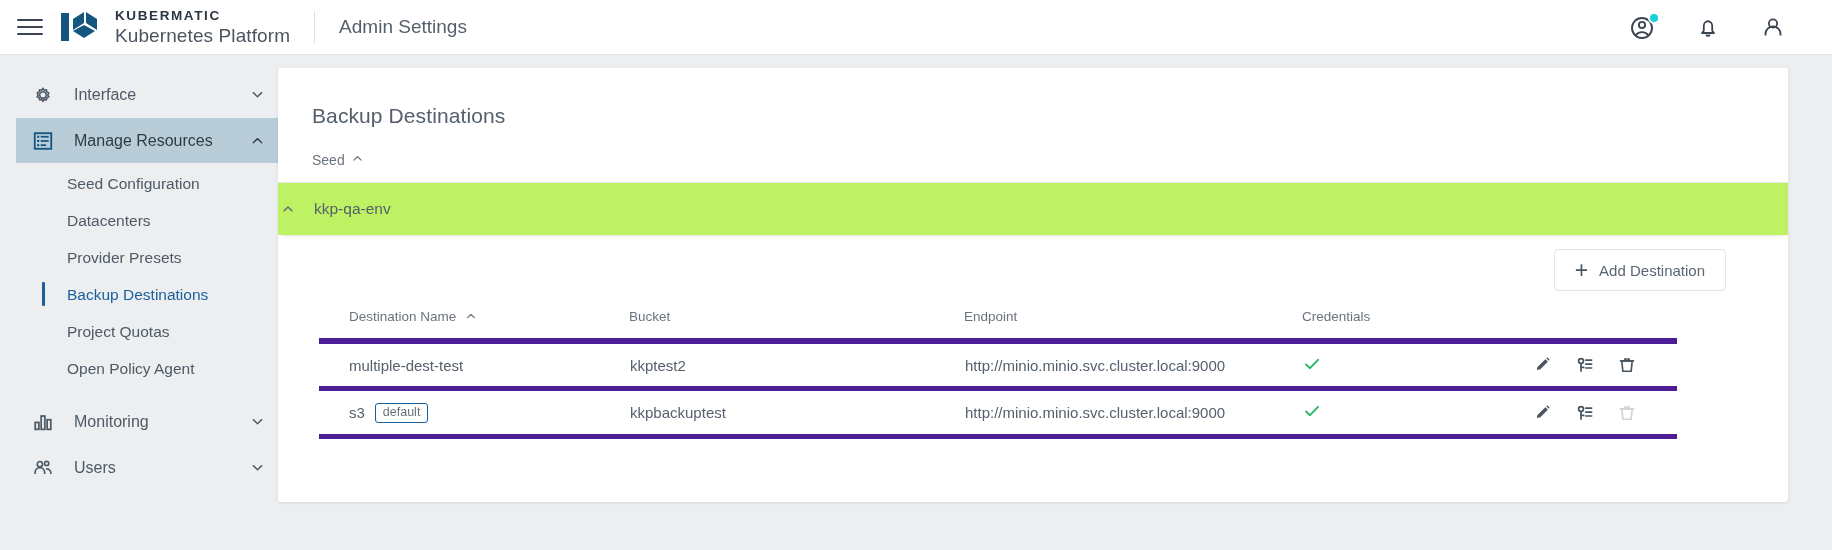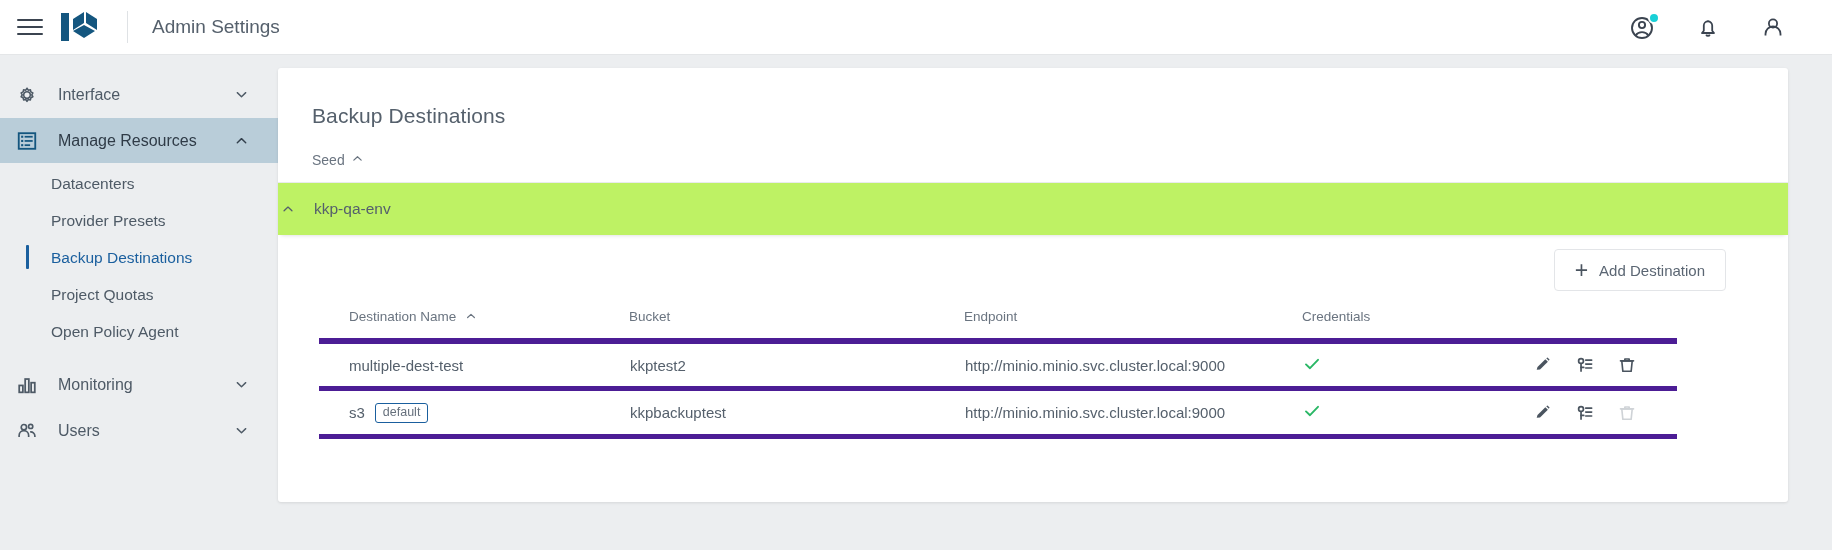--- a/index.html
+++ b/index.html
@@ -51,21 +51,21 @@
   }
   .top-icon { position: relative; cursor: pointer; width: 28px; height: 28px; }
   .badge-dot {
     position: absolute; top: -1px; right: -3px;
     width: 12px; height: 12px; border-radius: 50%;
     background: #19d0d7; border: 2px solid #ffffff;
   }
 
   
   .sidebar {
-    position: absolute; top: 55px; left: 0;
+    position: absolute; top: 55px; left: 16px;
     width: 278px; height: 495px;
     background: #eceef0;
     padding-top: 17px;
   }
   .nav-group {
     height: 45px; display: flex; align-items: center;
     padding-left: 14px; cursor: pointer; position: relative;
     margin-bottom: 1px;
   }
   .nav-group.active { background: #b9cdd9; justify-content: space-between; }
@@ -185,20 +185,24 @@
       <span></span>
   </div>
 
   <div class="brand">
     <svg class="brand-logo" viewBox="0 0 42 34">
       <rect x="0" y="3" width="8" height="28" fill="#14567f"></rect>
       <polygon points="12,9 23,2 23,13 12,20" fill="#14567f"></polygon>
       <polygon points="12,21 23,15 34,21 23,28" fill="#14567f"></polygon>
       <polygon points="25,2 36,9 36,20 25,13" fill="#14567f"></polygon>
     </svg>
+    <div class="brand-text">
+      <div class="brand-top">KUBERMATIC</div>
+      <div class="brand-bottom">Kubernetes Platform</div>
+    </div>
   </div>
 
   <div class="topdivider"></div>
   <div class="page-label">Admin Settings</div>
 
   <div class="top-icons">
     <div class="top-icon">
       <svg viewBox="0 0 28 28" width="28" height="28">
         <circle cx="13" cy="15" r="10" fill="none" stroke="#3b4450" stroke-width="1.9"></circle>
         <circle cx="13" cy="12" r="3.1" fill="none" stroke="#3b4450" stroke-width="1.9"></circle>
@@ -252,20 +256,23 @@
       </svg>
     </span>
     <span class="nav-label">Manage Resources</span>
     <span class="chev">
       <svg viewBox="0 0 16 16" width="15" height="15">
           <path d="M3.5 10.3 L8 6 L12.5 10.3" fill="none" stroke="#33404d" stroke-width="1.5" stroke-linecap="round" stroke-linejoin="round"></path>
         </svg>
     </span>
   </div>
 
+  <div class="nav-sub">
+    <span class="nav-sub-label">Seed Configuration</span>
+  </div>
   <div class="nav-sub">
     <span class="nav-sub-label">Datacenters</span>
   </div>
   <div class="nav-sub">
     <span class="nav-sub-label">Provider Presets</span>
   </div>
   <div class="nav-sub selected">
     <span class="marker"></span>
     <span class="nav-sub-label">Backup Destinations</span>
   </div>

